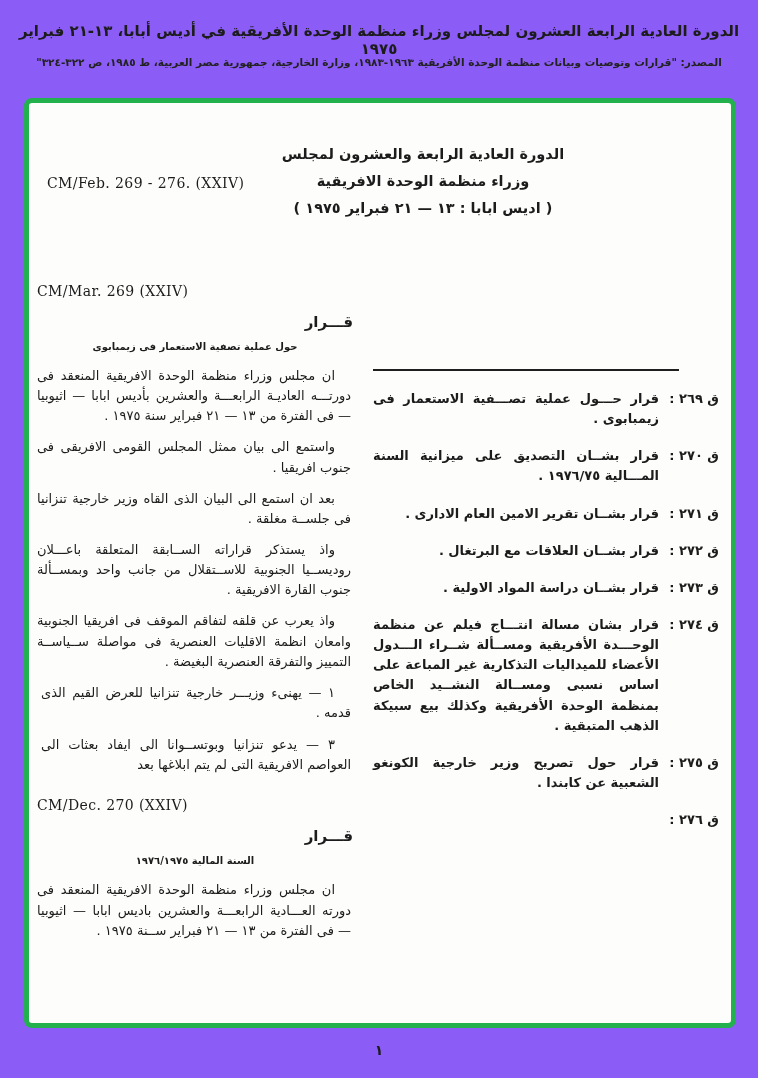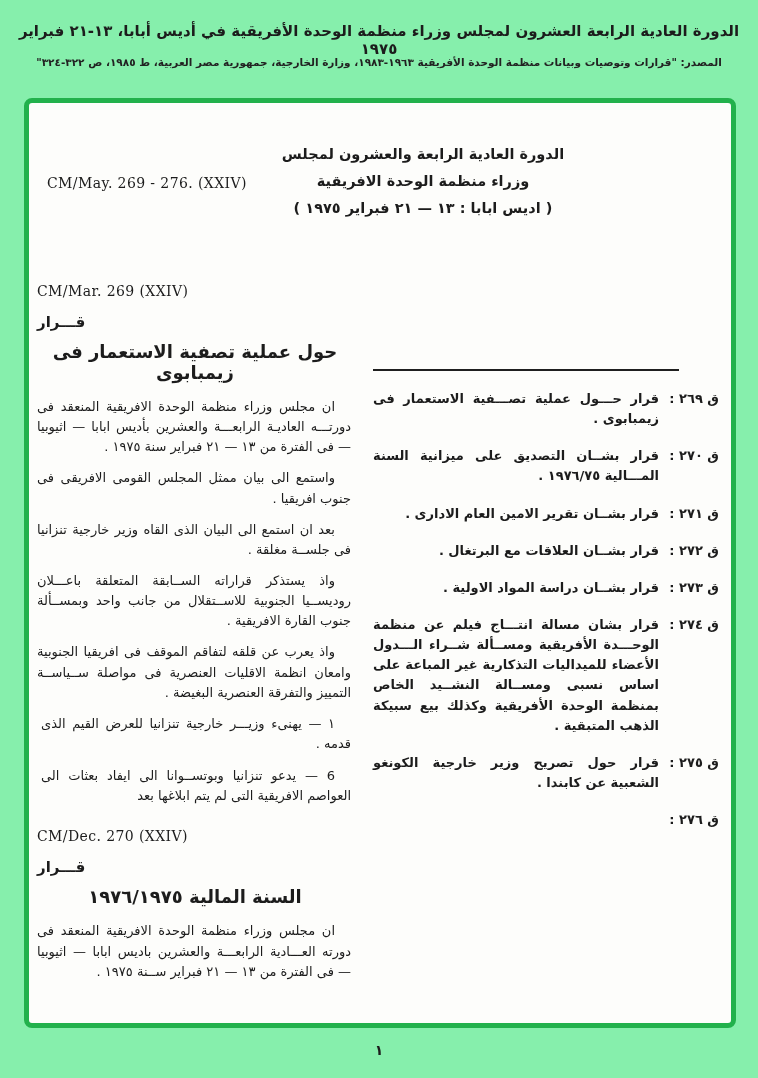--- a/index.html
+++ b/index.html
@@ -1,18 +1,18 @@
 <!DOCTYPE html>
 <html lang="ar"><head>
 <meta charset="utf-8">
 <style>
   html,body{margin:0;padding:0;background:#ffffff;}
   .page{
     position:relative;width:758px;height:1078px;margin:0 auto;
-    background:#86efac;color:#1c1c1c;
+    background:#8b5cf6;color:#1c1c1c;
     font-family:"DejaVu Sans",sans-serif;overflow:hidden;
   }
   
   .hdr1{position:absolute;top:22px;left:0;right:0;text-align:center;
         font-size:15px;font-weight:bold;direction:rtl;}
   .hdr2{position:absolute;top:56px;left:0;right:0;text-align:center;
         font-size:10.5px;font-weight:bold;direction:rtl;color:#222;}
   
   .green-box{position:absolute;left:24px;top:98px;width:712px;height:930px;
         box-sizing:border-box;border:5px solid #22b14c;border-radius:8px;
@@ -30,43 +30,43 @@
   .index-rule{border-top:2px solid #1f1f1f;width:306px;margin-right:40px;margin-left:2px;}
   .index-list{margin-top:18px;}
   .index-item{display:flex;direction:rtl;margin-bottom:17px;
         font-size:13px;line-height:1.55;}
   .index-num{flex:0 0 60px;font-weight:bold;white-space:nowrap;}
   .index-text{flex:1;text-align:justify;font-weight:bold;padding-left:2px;}
   
   .cm-ref{direction:ltr;text-align:left;
         font-family:"DejaVu Serif","Liberation Serif",serif;font-size:14px;
         letter-spacing:.4px;margin:0 6px 4px 0;}
-  .dec-heading{text-align:left;font-weight:bold;font-size:15px;margin:14px 0 6px 0;}
-  .dec-subtitle{text-align:center;font-weight:bold;font-size:18px;margin:10px 0 14px 0;}
+  .dec-heading{text-align:right;font-weight:bold;font-size:15px;margin:14px 0 6px 0;}
+  .dec-subtitle{text-align:center;font-weight:bold;font-size:10px;margin:10px 0 14px 0;}
   .dec-subtitle.tight{margin:6px 0 2px 0;}
   .para{font-size:13px;line-height:1.55;text-align:justify;
         text-indent:16px;margin:0 2px 11px 0;}
   .num-item{font-size:13px;line-height:1.55;text-align:justify;
         text-indent:16px;margin:0 2px 12px 4px;}
   .sec-270{margin-top:22px;}
   
   .page-num{position:absolute;top:1042px;left:0;right:0;text-align:center;
         font-size:14px;font-weight:bold;}
 </style>
 </head>
 <body>
 
 <div class="page">
 
   <div class="hdr1">الدورة العادية الرابعة العشرون لمجلس وزراء منظمة الوحدة الأفريقية في أديس أبابا، ١٣-٢١ فبراير ١٩٧٥</div>
   <div class="hdr2">المصدر: "قرارات وتوصيات وبيانات منظمة الوحدة الأفريقية ١٩٦٣-١٩٨٣، وزارة الخارجية، جمهورية مصر العربية، ط ١٩٨٥، ص ٣٢٢-٣٢٤"</div>
 
   <div class="green-box">
 
-    <div class="ref-range">CM/May. 269 - 276. (XXIV)</div>
+    <div class="ref-range">CM/Feb. 269 - 276. (XXIV)</div>
 
     <div class="session-title">
       <div>الدورة العادية الرابعة والعشرون لمجلس</div>
       <div>وزراء منظمة الوحدة الافريقية</div>
       <div>( اديس ابابا : ١٣ — ٢١ فبراير ١٩٧٥ )</div>
     </div>
 
     <div class="columns">
 
       <div class="index-col">
@@ -114,21 +114,21 @@
         <div class="dec-heading">قـــرار</div>
         <div class="dec-subtitle">حول عملية تصفية الاستعمار فى زيمبابوى</div>
 
         <div class="para">ان مجلس وزراء منظمة الوحدة الافريقية المنعقد فى دورتـــه العاديـة الرابعـــة والعشرين بأديس ابابا — اثيوبيا — فى الفترة من ١٣ — ٢١ فبراير سنة ١٩٧٥ .</div>
         <div class="para">واستمع الى بيان ممثل المجلس القومى الافريقى فى جنوب افريقيا .</div>
         <div class="para">بعد ان استمع الى البيان الذى القاه وزير خارجية تنزانيا فى جلســة مغلقة .</div>
         <div class="para">واذ يستذكر قراراته الســابقة المتعلقة باعـــلان روديســيا الجنوبية للاســتقلال من جانب واحد وبمســألة جنوب القارة الافريقية .</div>
         <div class="para">واذ يعرب عن قلقه لتفاقم الموقف فى افريقيا الجنوبية وامعان انظمة الاقليات العنصرية فى مواصلة ســياســة التمييز والتفرقة العنصرية البغيضة .</div>
 
         <div class="num-item">١ — يهنىء وزيـــر خارجية تنزانيا للعرض القيم الذى قدمه .</div>
-        <div class="num-item">6 — يدعو تنزانيا وبوتســوانا الى ايفاد بعثات الى العواصم الافريقية التى لم يتم ابلاغها بعد</div>
+        <div class="num-item">٣ — يدعو تنزانيا وبوتســوانا الى ايفاد بعثات الى العواصم الافريقية التى لم يتم ابلاغها بعد</div>
 
         <div class="sec-270">
           <div class="cm-ref">CM/Dec. 270 (XXIV)</div>
           <div class="dec-heading">قـــرار</div>
           <div class="dec-subtitle">السنة المالية ١٩٧٦/١٩٧٥</div>
           <div class="para">ان مجلس وزراء منظمة الوحدة الافريقية المنعقد فى دورته العـــادية الرابعـــة والعشرين باديس ابابا — اثيوبيا — فى الفترة من ١٣ — ٢١ فبراير ســنة ١٩٧٥ .</div>
         </div>
 
       </div>
 

